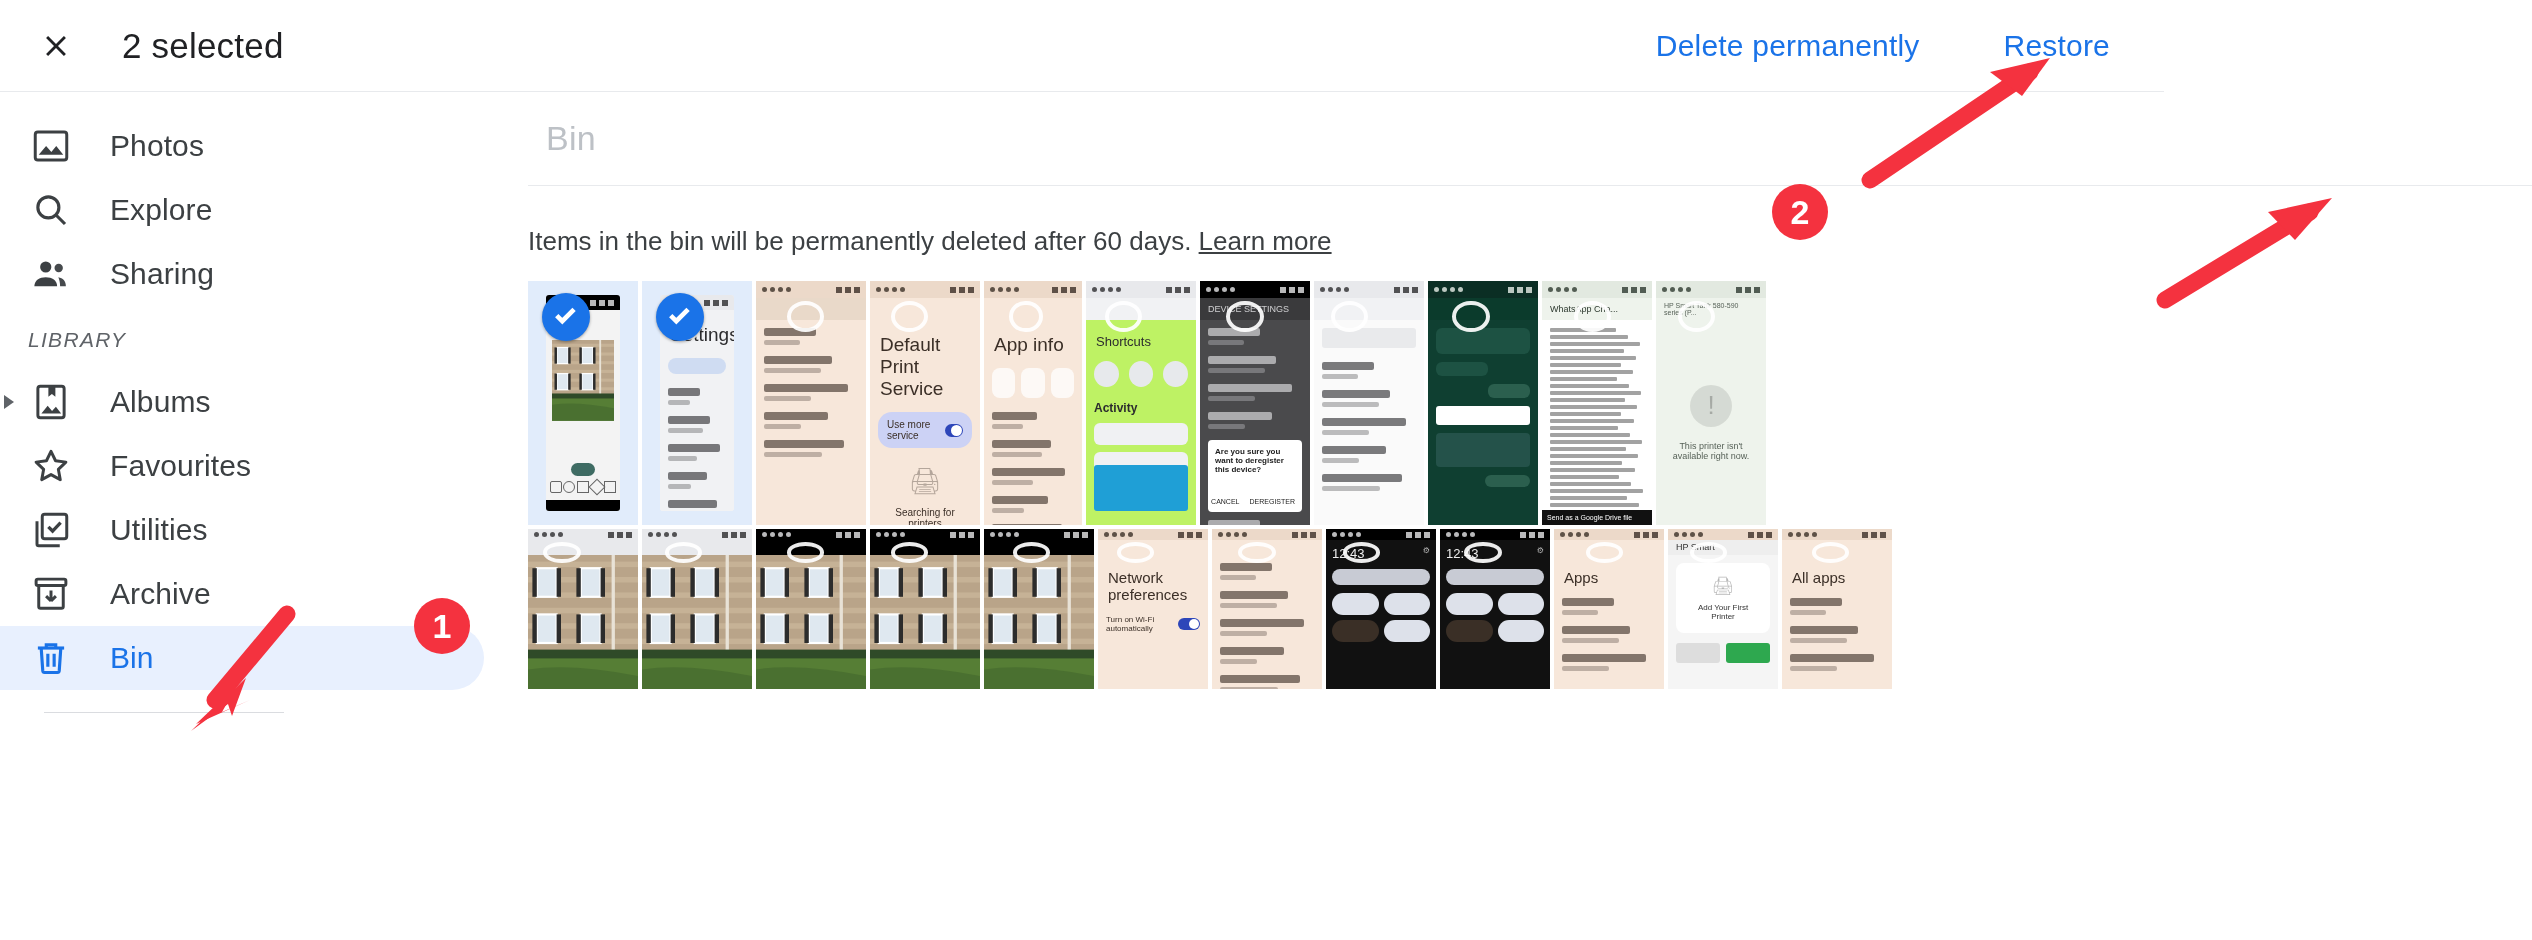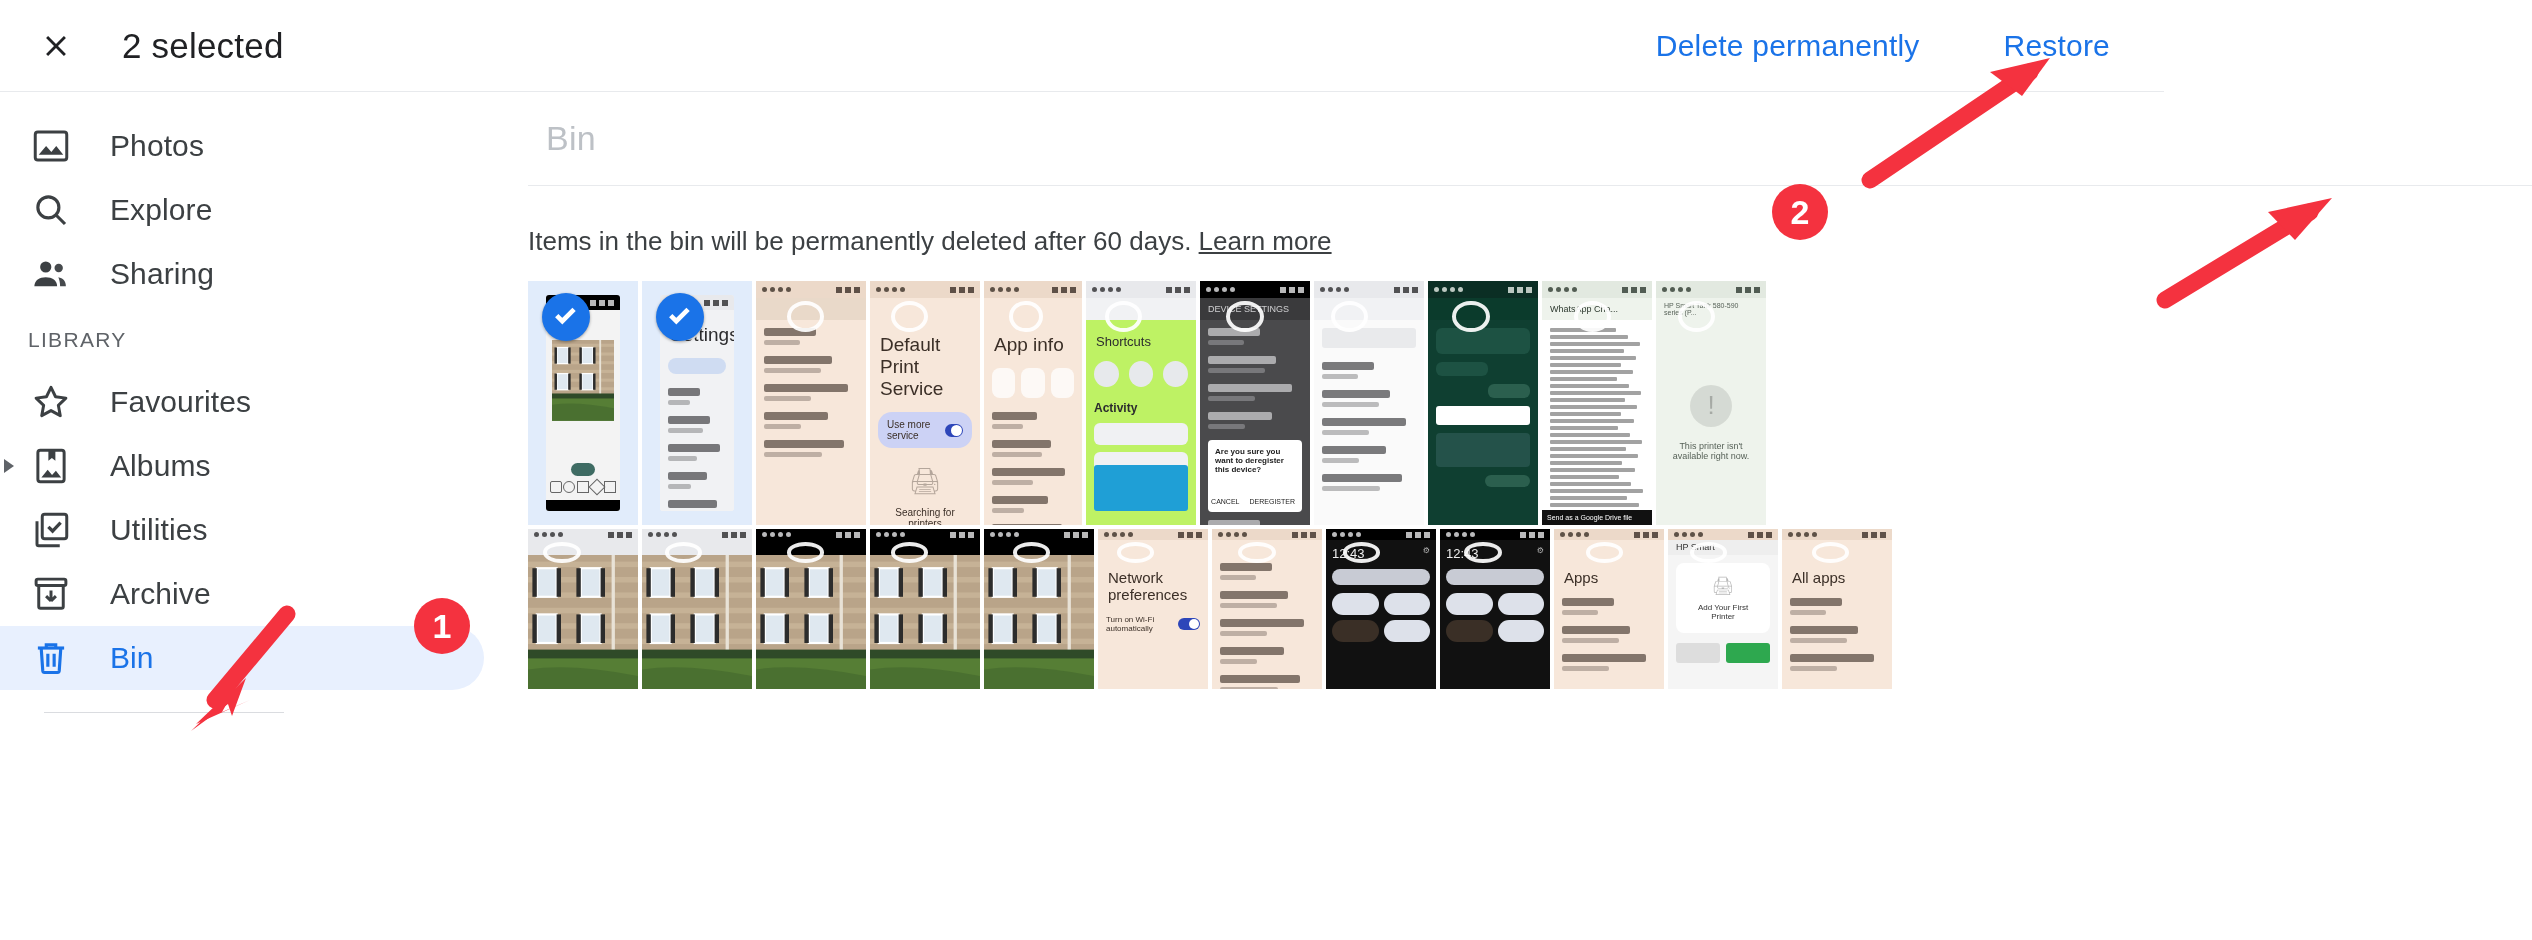--- a/index.html
+++ b/index.html
@@ -55,21 +55,21 @@
     width: 46px; height: 46px; margin-right: 36px;
     display: flex; align-items: center; justify-content: center;
     flex: 0 0 auto;
   }
   .nav-item .nav-icon svg { width: 42px; height: 42px; }
   .nav-label { font-size: 30px; color: #3c4043; letter-spacing: .1px; }
   .nav-item.active { background: #e8f0fe; }
   .nav-item.active .nav-label { color: #1a73e8; }
   .nav-section {
     font-size: 21px; color: #5f6368; letter-spacing: 1.3px;
-    padding-left: 28px; margin: 22px 0 18px 0;
+    padding-left: 28px; margin: 22px 0 18px 0; font-style: italic;
   }
   .nav-caret {
     position: absolute; left: 4px; top: 50%;
     transform: translateY(-50%);
     width: 0; height: 0;
     border-left: 10px solid #5f6368;
     border-top: 7px solid transparent;
     border-bottom: 7px solid transparent;
   }
   .sidebar-divider {
@@ -213,38 +213,38 @@
           <path d="M16.2 13.9c2.6.5 4.3 2.1 4.3 5.1h-3.3c0-2-.4-3.6-1-5.1z" opacity=".95"></path>
           <circle cx="16.4" cy="8.6" r="2.4" opacity=".95"></circle>
         </svg>
       </span>
       <span class="nav-label">Sharing</span>
     </div>
 
     <div class="nav-section">LIBRARY</div>
 
     <div class="nav-item">
-      <span class="nav-icon">
-        <svg viewBox="0 0 24 24" fill="none" stroke="#3c4043" stroke-width="1.7" stroke-linejoin="round">
-          <path d="M12 3.6l2.6 5.4 5.9.8-4.3 4.1 1.1 5.9-5.3-2.9-5.3 2.9 1.1-5.9-4.3-4.1 5.9-.8z"></path>
-        </svg>
-      </span>
-      <span class="nav-label">Favourites</span>
-    </div>
-
-    <div class="nav-item">
       <span class="nav-caret"></span>
       <span class="nav-icon">
         <svg viewBox="0 0 24 24" fill="none" stroke="#3c4043" stroke-width="1.7">
           <rect x="4.5" y="3" width="15" height="18" rx="1.4"></rect>
           <path d="M10.5 3v6l2-1.6 2 1.6V3" fill="#3c4043" stroke="none"></path>
           <path d="M6.5 18.5l3.6-4.3 2.5 2.9 2.2-2.4 3 3.8z" fill="#3c4043" stroke="none"></path>
         </svg>
       </span>
       <span class="nav-label">Albums</span>
+    </div>
+
+    <div class="nav-item">
+      <span class="nav-icon">
+        <svg viewBox="0 0 24 24" fill="none" stroke="#3c4043" stroke-width="1.7" stroke-linejoin="round">
+          <path d="M12 3.6l2.6 5.4 5.9.8-4.3 4.1 1.1 5.9-5.3-2.9-5.3 2.9 1.1-5.9-4.3-4.1 5.9-.8z"></path>
+        </svg>
+      </span>
+      <span class="nav-label">Favourites</span>
     </div>
 
     <div class="nav-item">
       <span class="nav-icon">
         <svg viewBox="0 0 24 24" fill="none" stroke="#3c4043" stroke-width="1.7">
           <rect x="7" y="3" width="14" height="14" rx="1.4"></rect>
           <path d="M10.5 10.2l2.4 2.4 4.6-4.8" stroke-width="1.9"></path>
           <path d="M4 7v13a1 1 0 001 1h12"></path>
         </svg>
       </span>

